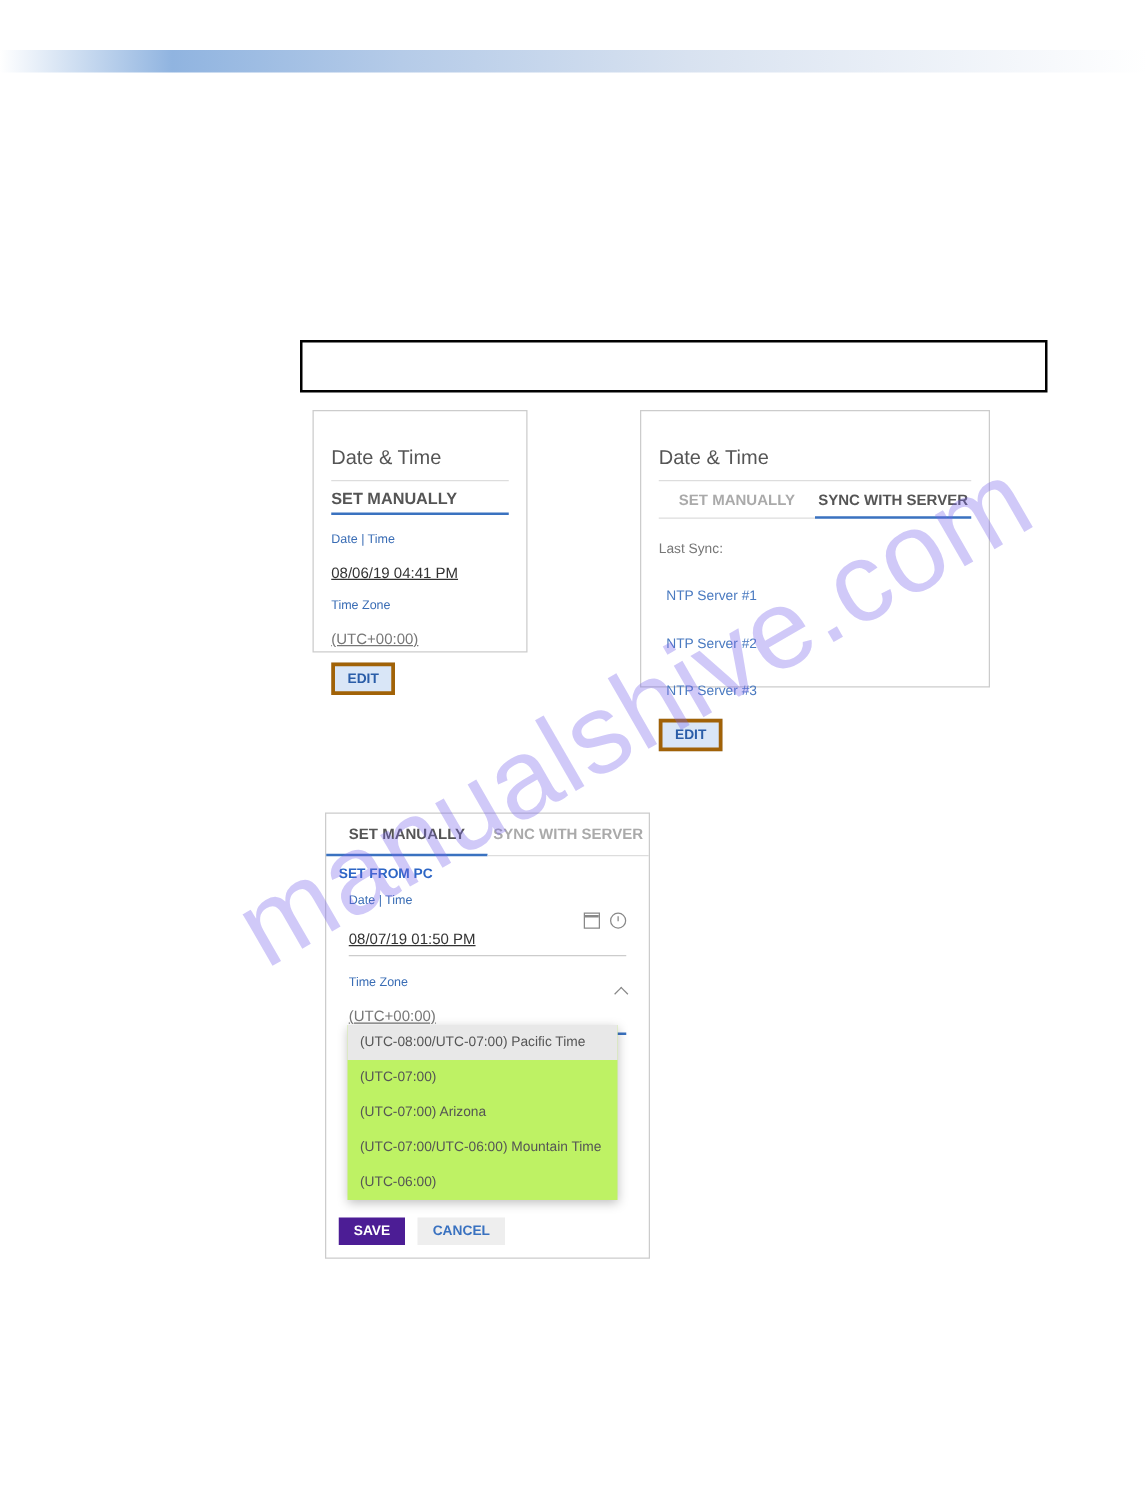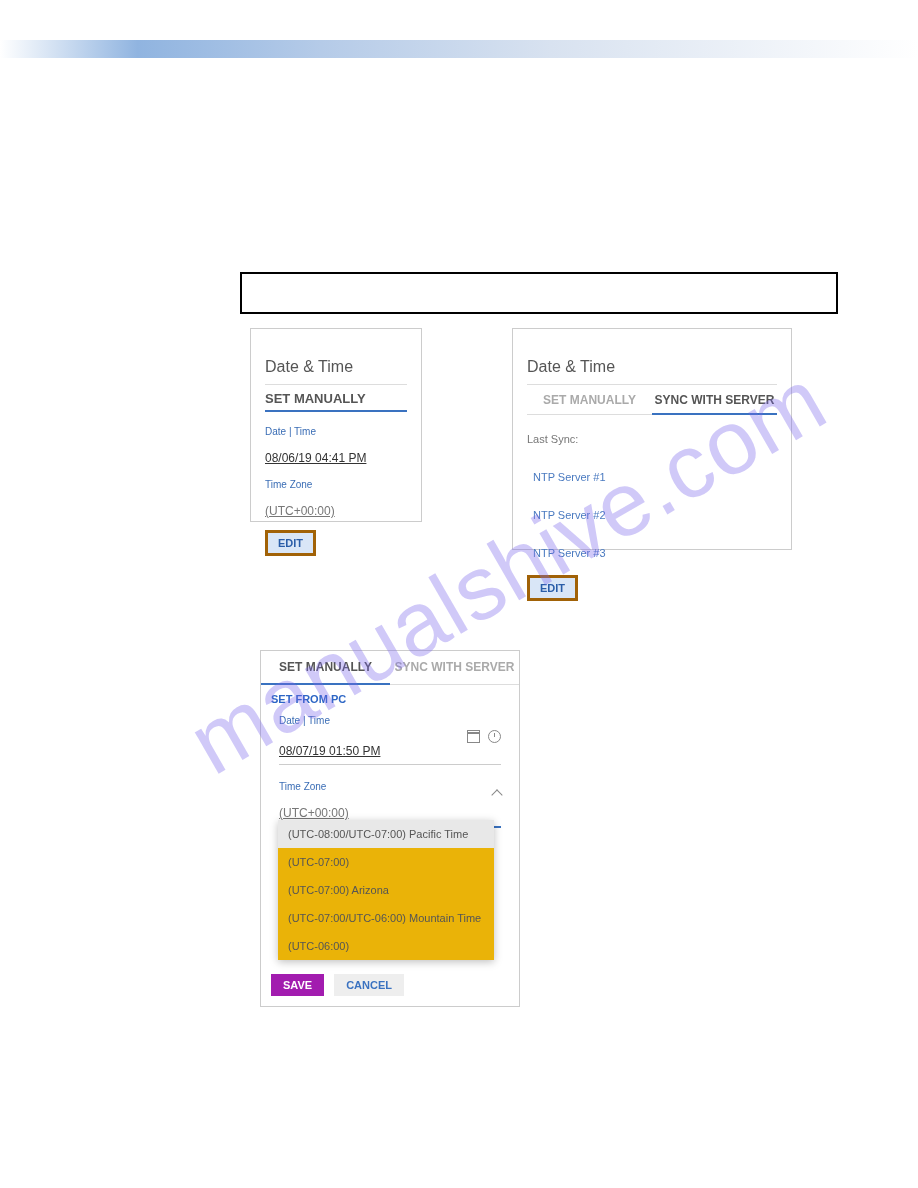--- a/index.html
+++ b/index.html
@@ -183,39 +183,39 @@
     position: absolute; right: 0; top: 10px;
     width: 8px; height: 8px;
     border-left: 1px solid #888; border-top: 1px solid #888;
     transform: rotate(45deg);
   }
   .dropdown {
     position: absolute;
     top: 780px;
     left: 278px;
     width: 216px;
-    background: #eab308;
+    background: #bef264;
     box-shadow: 0 2px 8px rgba(0,0,0,0.25);
     z-index: 3;
   }
   .dd-item {
     font-size: 11px;
     color: #555;
     padding: 8px 10px;
   }
   .dd-item.sel { background: #e8e8e8; position: relative; }
   .btn-row {
     position: absolute;
     bottom: 10px;
     left: 10px;
     display: flex;
     gap: 10px;
   }
   .save-btn {
-    background: #a21caf;
+    background: #4c1d95;
     color: #fff;
     font-size: 11px;
     font-weight: 600;
     padding: 5px 12px;
     border: none;
   }
   .cancel-btn {
     background: #eee;
     color: #3a72c0;
     font-size: 11px;

